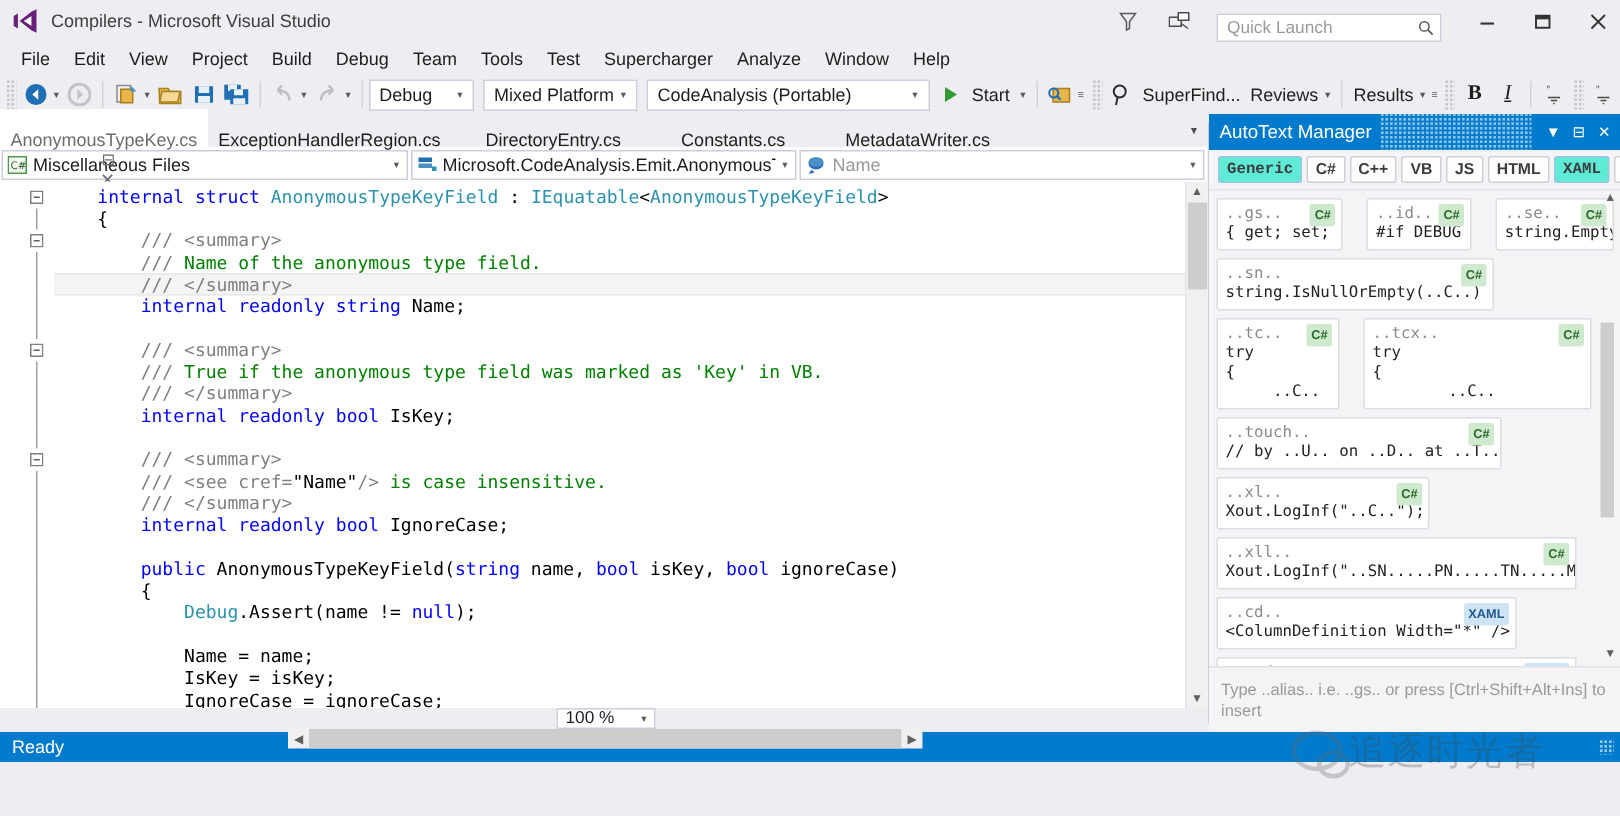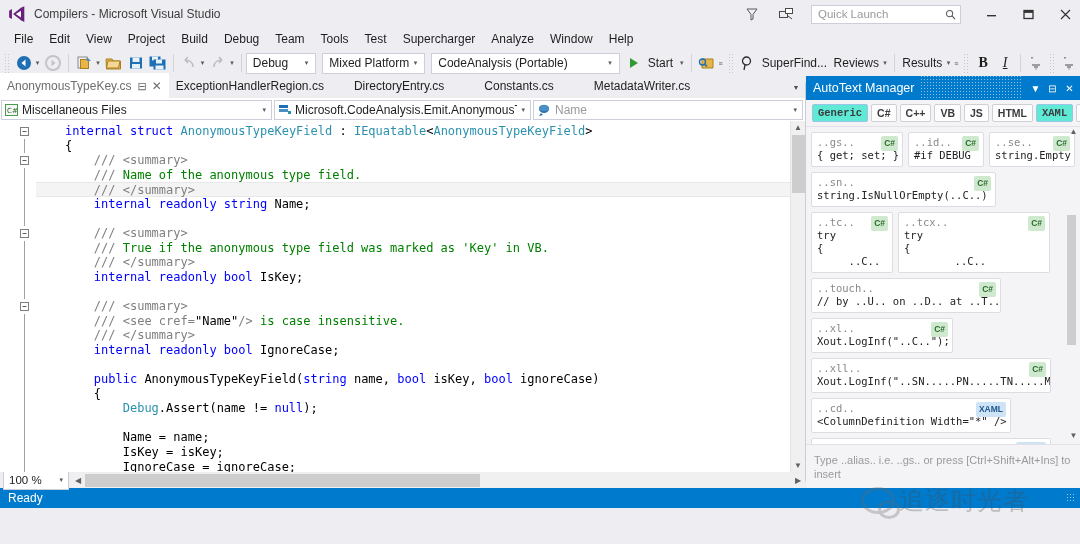--- a/index.html
+++ b/index.html
@@ -15,21 +15,21 @@
     -webkit-font-smoothing:antialiased;
   }
 
   
   .titlebar {
     height:28px; background:#eeeef2; display:flex; align-items:center;
     padding:0 0 0 8px; position:relative;
   }
   .vs-logo { width:18px; height:18px; margin-right:8px; flex:0 0 auto; }
   .app-title { font-size:12px; color:#3d3d3d; }
-  .title-right { margin-left:auto; display:flex; align-items:center; height:100%;gap:8px; }
+  .title-right { margin-left:auto; display:flex; align-items:flex-end; height:100%;gap:8px; }
   .ticon { width:26px; height:28px; display:flex; align-items:center; justify-content:center; color:#555; }
   .qlaunch {
     width:150px; height:19px; background:#fff; border:1px solid #cccedb;
     display:flex; align-items:center; padding:0 4px 0 6px; margin:0 8px 0 4px;
     font-size:11.5px; color:#9a9a9a;
   }
   .qlaunch span { flex:1; }
   .wbtn { width:29px; height:28px; display:flex; align-items:center; justify-content:center; color:#333; font-size:12px; }
 
   
@@ -55,21 +55,21 @@
   .ital-i { font-style:italic; font-family:"Liberation Serif", serif; font-size:14px; text-decoration:underline; }
 
   
   .body-wrap { display:flex; height:412px; }
 
   
   .editor-col { width:805px; display:flex; flex-direction:column; background:#eeeef2; }
   .tabstrip { height:22px; display:flex; align-items:flex-end; background:#eeeef2; position:relative; }
   .doctab {
     height:21px; display:flex; align-items:center; padding:12px 7px; font-size:12px;
-    color:#1e1e1e; background:#eeeef2; white-space:nowrap;
+    color:#1e1e1e; background:#eeeef2; white-space:nowrap;flex-direction:column;
   }
   .doctab.active { background:#fff; color:#6d6d70; border-top:1px solid #fff; }
   .doctab .pin { font-size:11px; color:#6d6d70; margin-left:6px; }
   .doctab .x { font-size:12px; color:#6d6d70; margin-left:5px; }
   .tabstrip .strip-drop { margin-left:auto; width:18px; height:21px; display:flex; align-items:center; justify-content:center; font-size:7px; color:#4d4d4d; }
 
   .navbar2 { height:23px; display:flex; align-items:center; background:#fff; padding:1px 2px 1px 1px; gap:2px; }
   .nav-combo {
     height:20px; background:#fff; border:1px solid #cccedb; display:flex; align-items:center;
     padding:0 1px 0 3px; font-size:12px; overflow:hidden;
@@ -94,21 +94,21 @@
   .typ  { color:#2b91af; }
   .cmt  { color:#008000; }
   .cmtx { color:#808080; }
   .pln  { color:#000; }
 
   .scroll-right { width:15px; background:#f0f0f0; border-left:1px solid #e4e4e8; display:flex; flex-direction:column; align-items:center; }
   .sr-top { width:13px; height:13px; display:flex; align-items:center; justify-content:center; color:#606060; font-size:8px; }
   .sr-thumb { width:13px; height:58px; background:#cdcdcd; margin-top:1px; }
   .sr-spacer { flex:1; }
 
-  .hscroll-row { height:16px; background:#eeeef2; display:flex; align-items:center; }
+  .hscroll-row { height:16px; background:#eeeef2; display:flex; align-items:center;flex-direction:column; }
   .zoom-combo {
     width:66px; height:20px; margin-left:3px; background:#fff; border:1px solid #cccedb;
     display:flex; align-items:center; font-size:11.5px; padding-left:5px;
   }
   .zoom-combo .arrow { margin-left:auto; font-size:7px; color:#5a5a5a; padding:0 5px; }
   .hbar { flex:1; height:15px; background:#f0f0f0; display:flex; align-items:center; margin-left:2px; }
   .hb-arrow { width:14px; text-align:center; font-size:8px; color:#606060; }
   .hb-thumb { height:13px; background:#cdcdcd; }
 
   
@@ -117,21 +117,21 @@
   .at-head .t { font-size:12.5px; }
   .at-head .dots { flex:1; height:100%; margin:0 6px;
      background-image:radial-gradient(rgba(255,255,255,.55) 40%, transparent 41%); background-size:3px 3px; background-position:0 8px; }
   .at-hicon { width:17px; height:24px; display:flex; align-items:center; justify-content:center; font-size:10px; color:#fff; }
 
   .at-tabs { display:flex; align-items:center; gap:3px; padding:4px 5px 4px 6px; background:#f4f4f7; border-bottom:1px solid #e2e2e6; }
   .at-tab { font-size:10.5px; font-weight:bold; color:#3c3c40; padding:2px 5px; border:1px solid #cfcfd6; background:#fdfdfd; border-radius:2px; }
   .at-tab.sel { background:#5eead4; border-color:#9dc3e6;font-family:Liberation Mono, monospace; }
 
   .at-list { flex:1; overflow:hidden; padding:5px 4px 0 5px; background:#f4f4f7; position:relative; }
-  .at-row { display:flex; gap:5px; margin-bottom:5px; }
+  .at-row { display:flex; gap:16px; margin-bottom:5px; }
   .snip {
     background:#fff; border:1px solid #dcdce2; border-radius:2px; padding:3px 5px 4px 5px;
     font-family:"DejaVu Sans Mono", monospace; font-size:10.5px; line-height:13px;
     position:relative; overflow:hidden; white-space:pre;
   }
   .snip .alias { color:#8a8a8a; font-size:10.5px; display:block; }
   .snip .body { color:#222; display:block; }
   .badge {
     position:absolute; top:3px; right:4px; font-size:8.5px; font-weight:bold;
     padding:1px 3px; border-radius:2px; font-family:"Liberation Sans", sans-serif;

